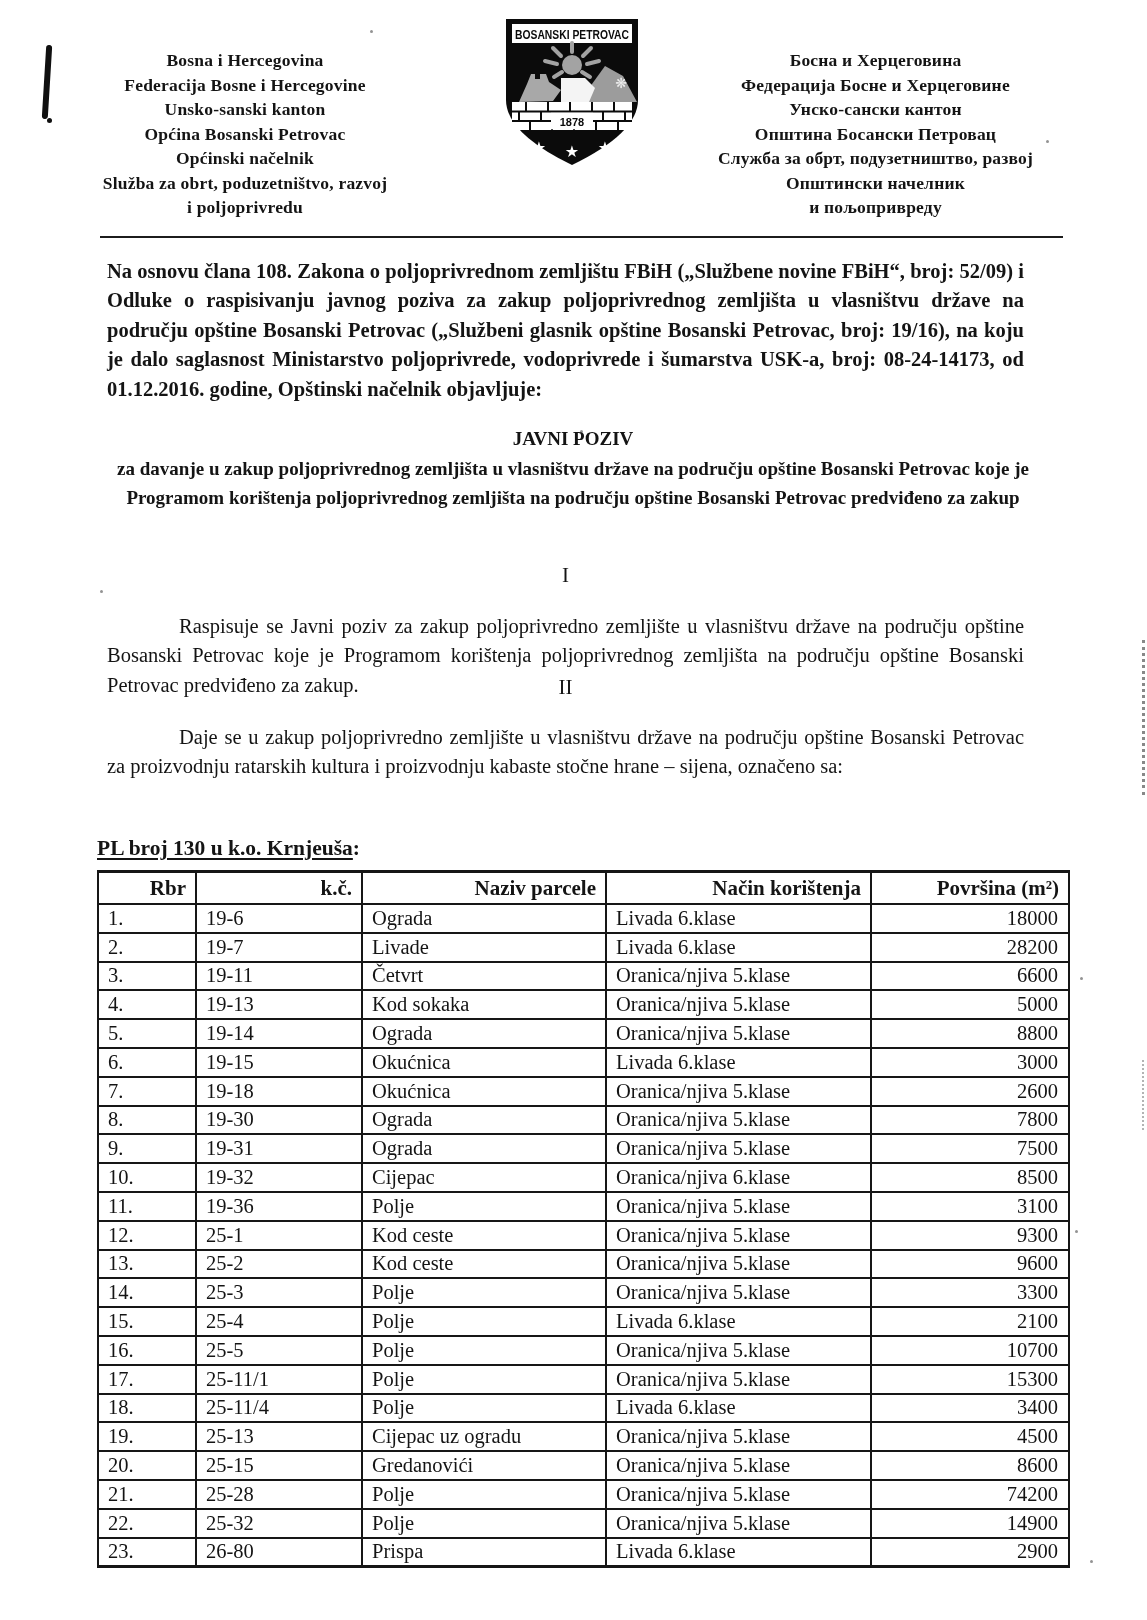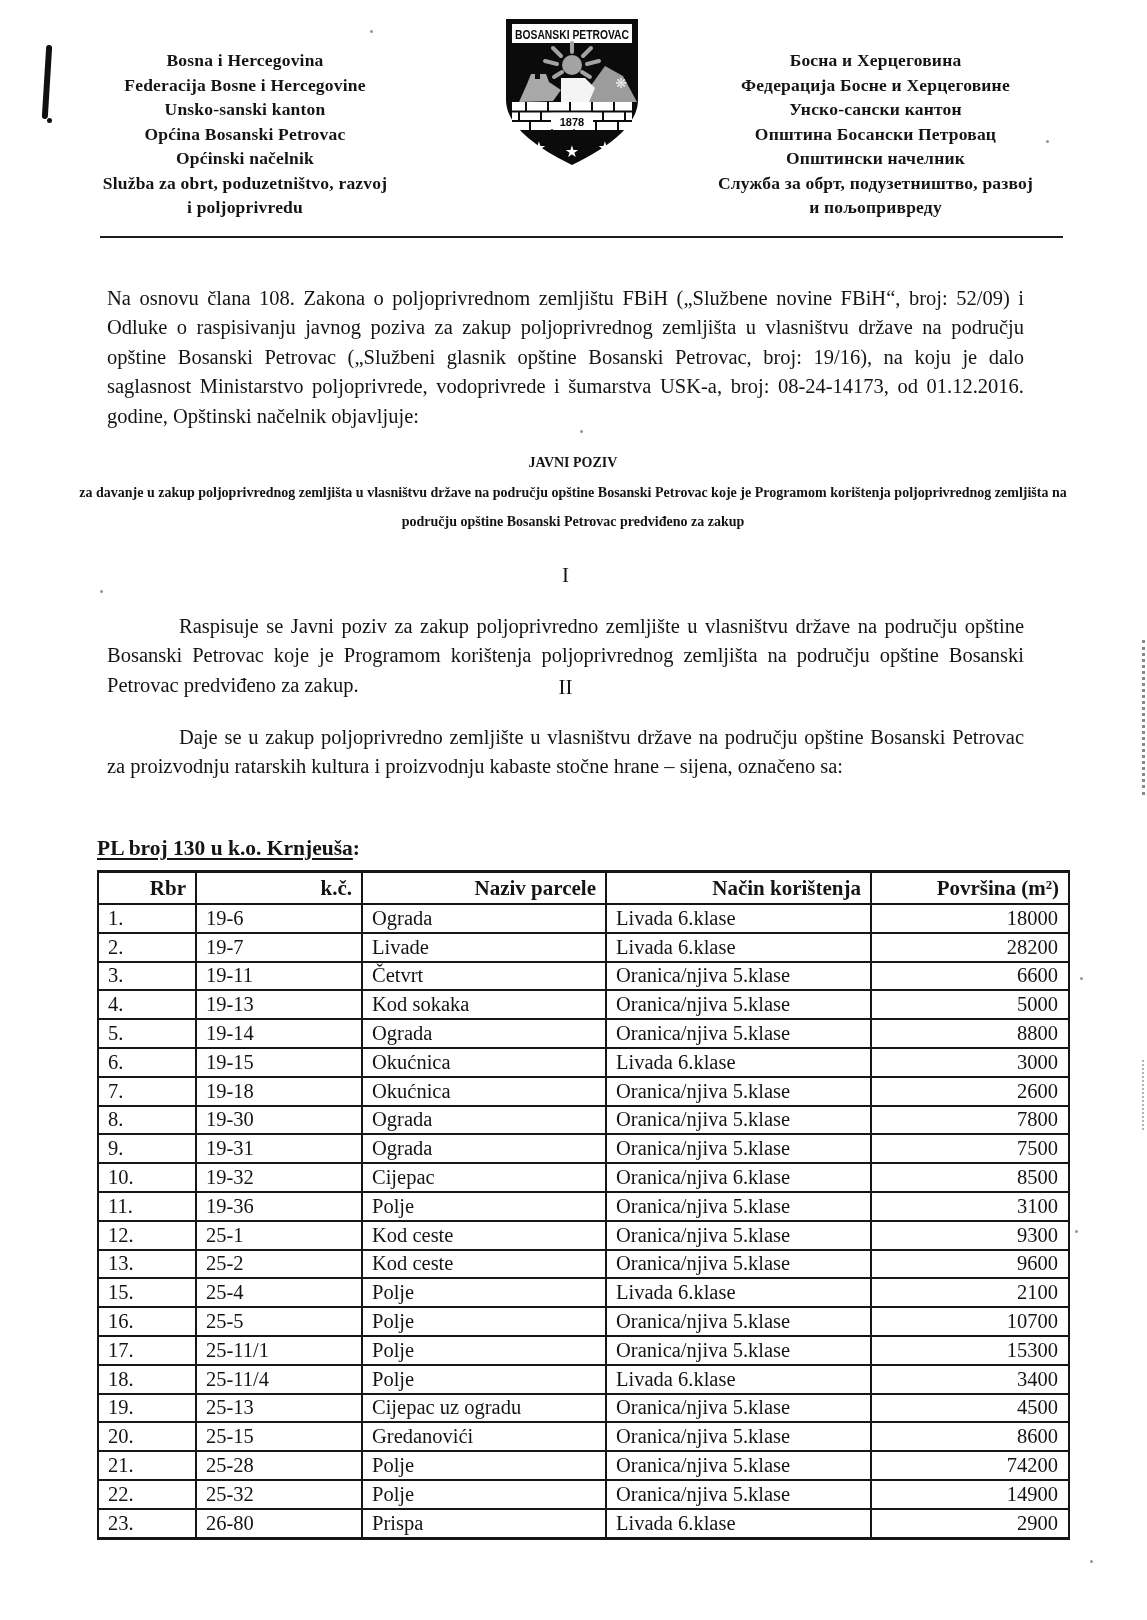--- a/index.html
+++ b/index.html
@@ -19,23 +19,23 @@
   .mast-left  { left:55px;  width:380px; }
   .mast-right { left:683px; width:385px; }
   .emblem { position:absolute; top:16px; left:499px; width:146px; height:152px; }
 
   .rule { position:absolute; top:236px; left:100px; width:963px;
     border-top:2px solid #1c1c1c; }
 
   
   .para { position:absolute; left:107px; width:917px;
     font-size:20.5px; line-height:29.6px; text-align:justify; }
-  #intro { top:263px; }
-  #title-block { position:absolute; top:448px; left:78px; width:990px;
-    text-align:center; font-weight:bold; font-size:14px; line-height:29.6px; }
+  #intro { top:236px;font-weight:bold; }
+  #title-block { position:absolute; top:424px; left:78px; width:990px;
+    text-align:center; font-weight:bold; font-size:19px; line-height:29.6px; }
   .numeral { position:absolute; left:107px; width:917px; text-align:center;
     font-size:21px; }
   #sec1-num { top:563px; }
   #sec1-text { top:591px; text-indent:72px; }
   #sec2-num { top:675px; }
   #sec2-text { top:702px; text-indent:72px; }
 
   
   #caption { position:absolute; top:836px; left:97px;
     font-size:21.5px; font-weight:bold; }
@@ -144,22 +144,22 @@
     <text x="73" y="141" font-size="16" fill="#ffffff" text-anchor="middle">★</text>
     <text x="106" y="137" font-size="16" fill="#ffffff" text-anchor="middle">★</text>
   </svg>
 
   <div class="mast-block mast-right">
 
   <div>Босна и Херцеговина</div>
       <div>Федерација Босне и Херцеговине</div>
       <div>Унско-сански кантон</div>
       <div>Општина Босански Петровац</div>
+      <div>Служба за обрт, подузетништво, развој</div>
       <div>Општински начелник</div>
-      <div>Служба за обрт, подузетништво, развој</div>
       <div>и пољопривреду</div>
     </div>
 
   <div class="rule"></div>
 
   <p class="para" id="intro">Na osnovu člana 108. Zakona o poljoprivrednom zemljištu FBiH („Službene novine FBiH“, broj: 52/09) i Odluke o raspisivanju javnog poziva za zakup poljoprivrednog zemljišta u vlasništvu države na području opštine Bosanski Petrovac („Službeni glasnik opštine Bosanski Petrovac, broj: 19/16), na koju je dalo saglasnost Ministarstvo poljoprivrede, vodoprivrede i šumarstva USK-a, broj: 08-24-14173, od 01.12.2016. godine, Opštinski načelnik objavljuje:</p>
 
   <div id="title-block">
     <div>JAVNI POZIV</div>
     <div>za davanje u zakup poljoprivrednog zemljišta u vlasništvu države na području opštine Bosanski Petrovac koje je Programom korištenja poljoprivrednog zemljišta na području opštine Bosanski Petrovac predviđeno za zakup</div>
@@ -281,20 +281,27 @@
           <td class="c-pov">9300</td>
         </tr>
           <tr>
           <td class="c-rbr">13.</td>
           <td class="c-kc">25-2</td>
           <td class="c-naziv">Kod ceste</td>
           <td class="c-nacin">Oranica/njiva 5.klase</td>
           <td class="c-pov">9600</td>
         </tr>
           <tr>
+          <td class="c-rbr">14.</td>
+          <td class="c-kc">25-3</td>
+          <td class="c-naziv">Polje</td>
+          <td class="c-nacin">Oranica/njiva 5.klase</td>
+          <td class="c-pov">3300</td>
+        </tr>
+          <tr>
           <td class="c-rbr">15.</td>
           <td class="c-kc">25-4</td>
           <td class="c-naziv">Polje</td>
           <td class="c-nacin">Livada 6.klase</td>
           <td class="c-pov">2100</td>
         </tr>
           <tr>
           <td class="c-rbr">16.</td>
           <td class="c-kc">25-5</td>
           <td class="c-naziv">Polje</td>

